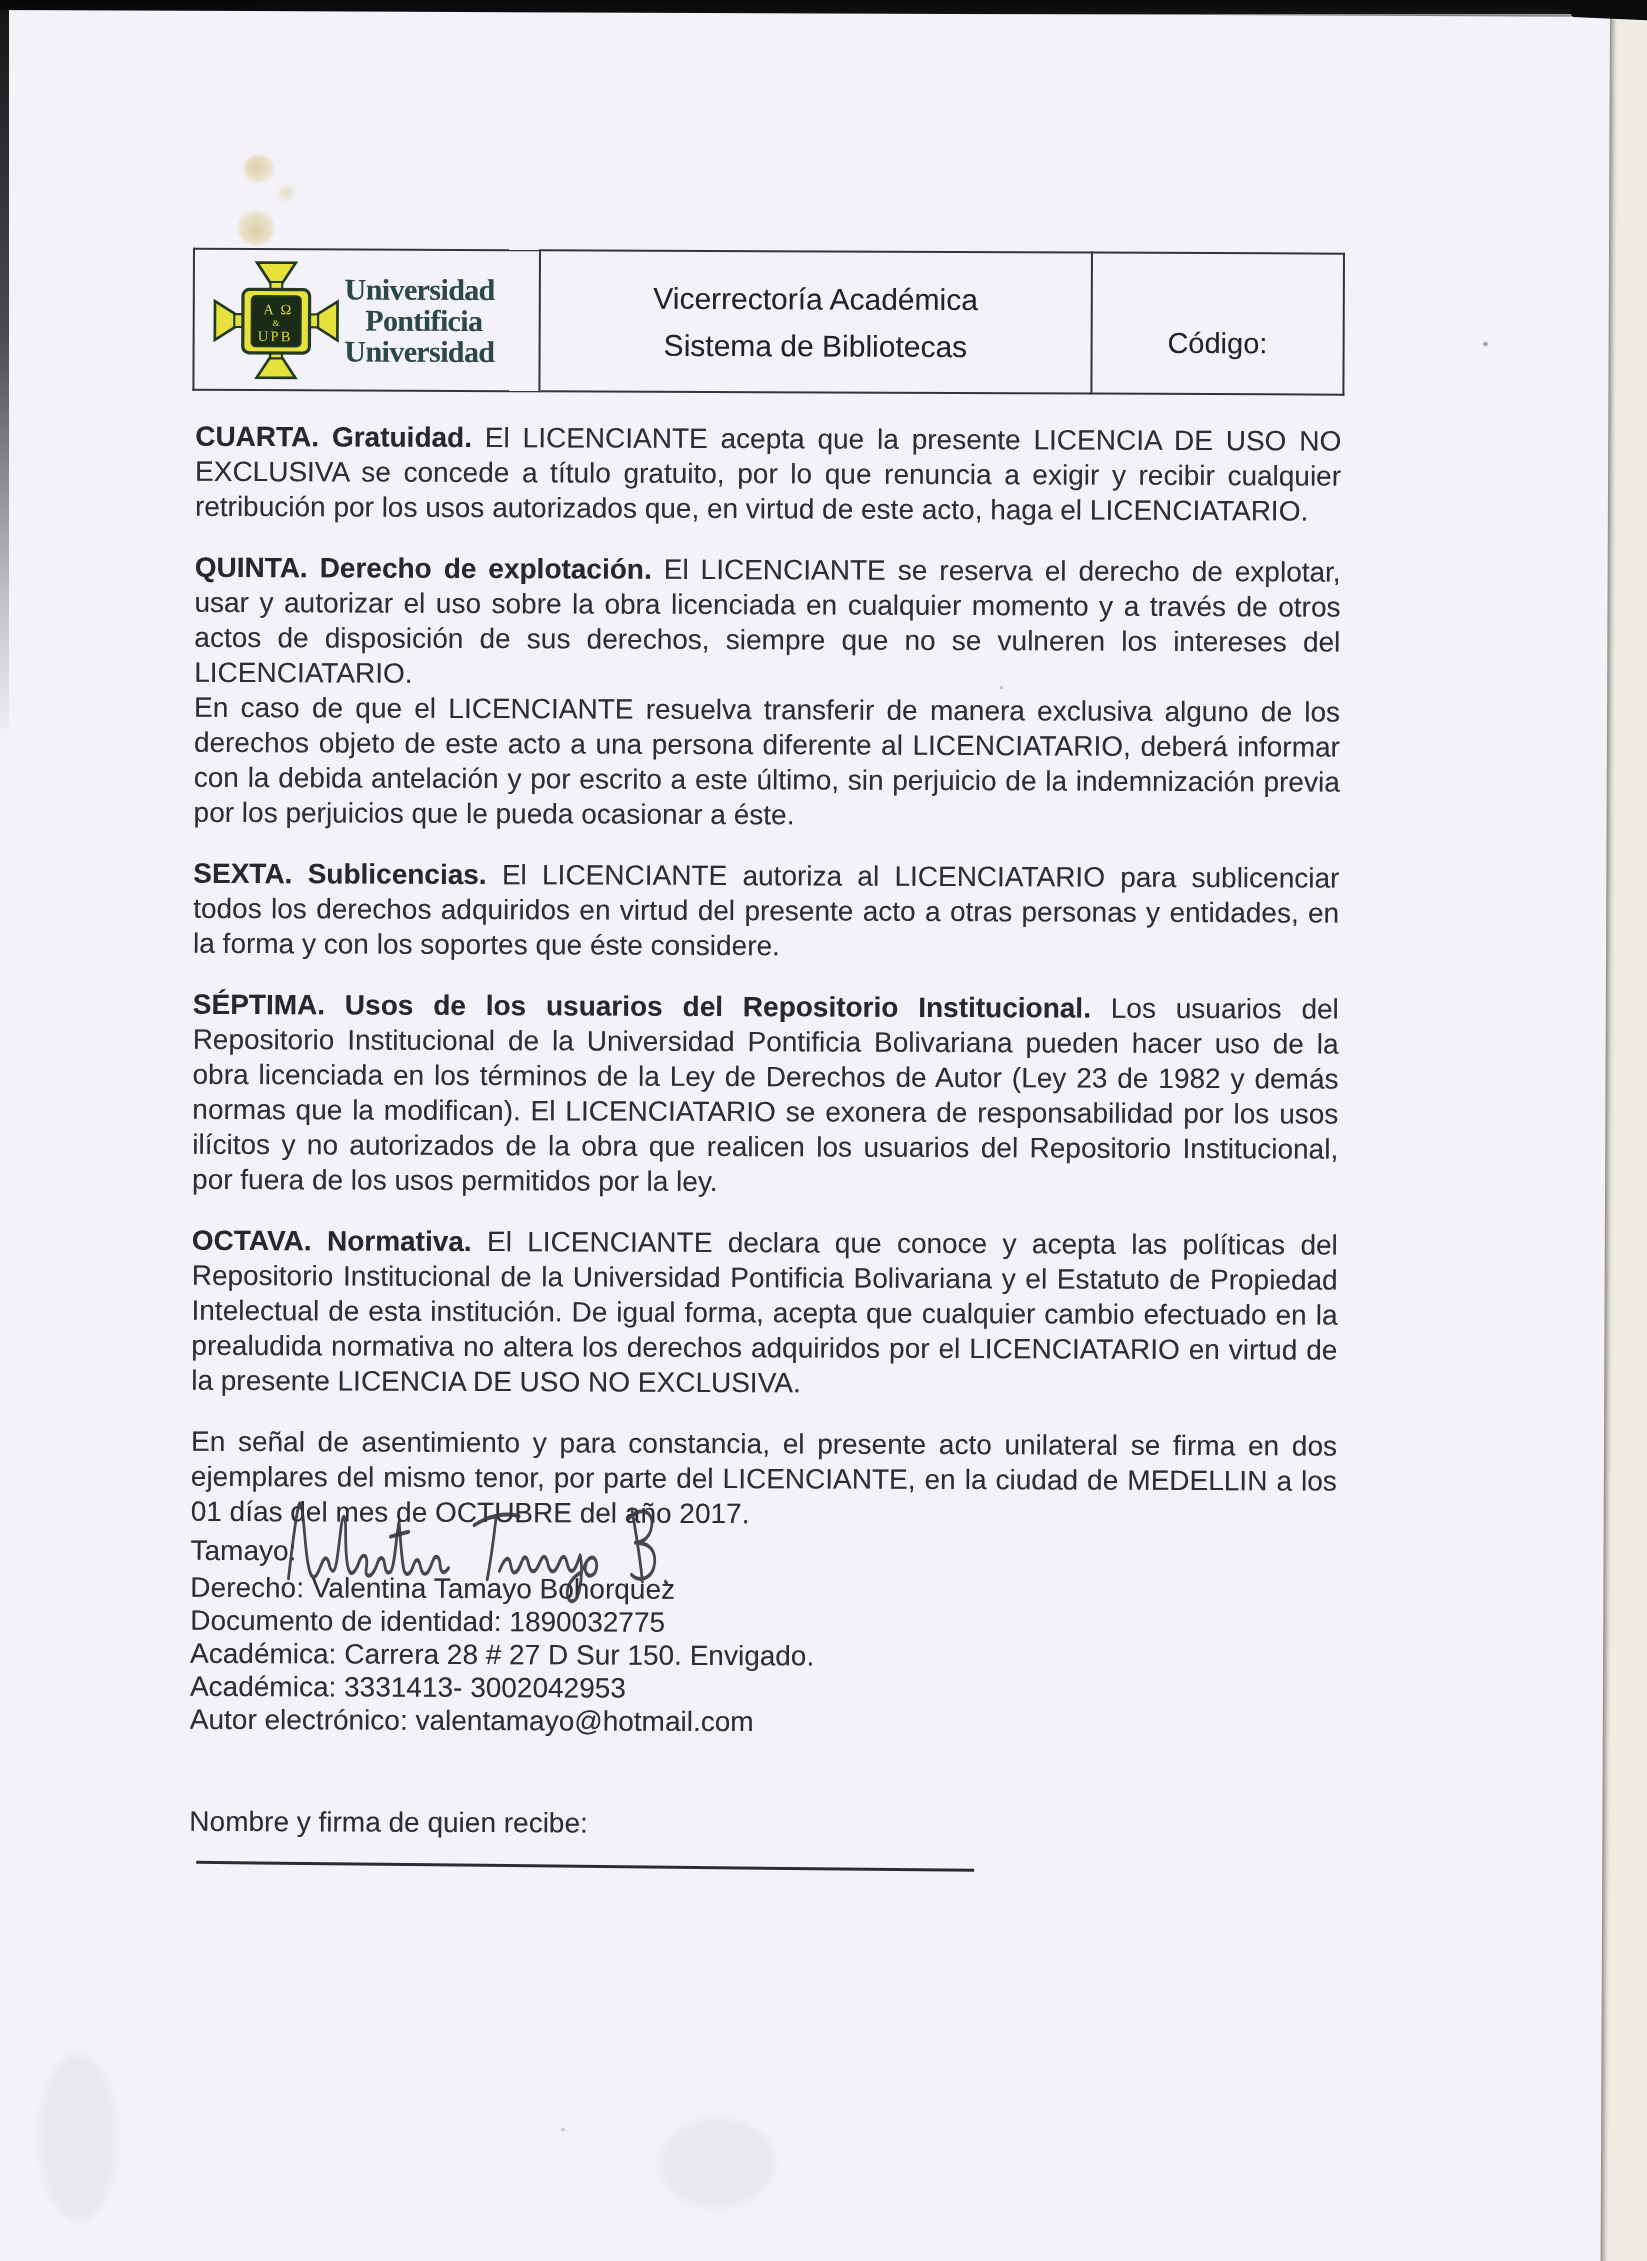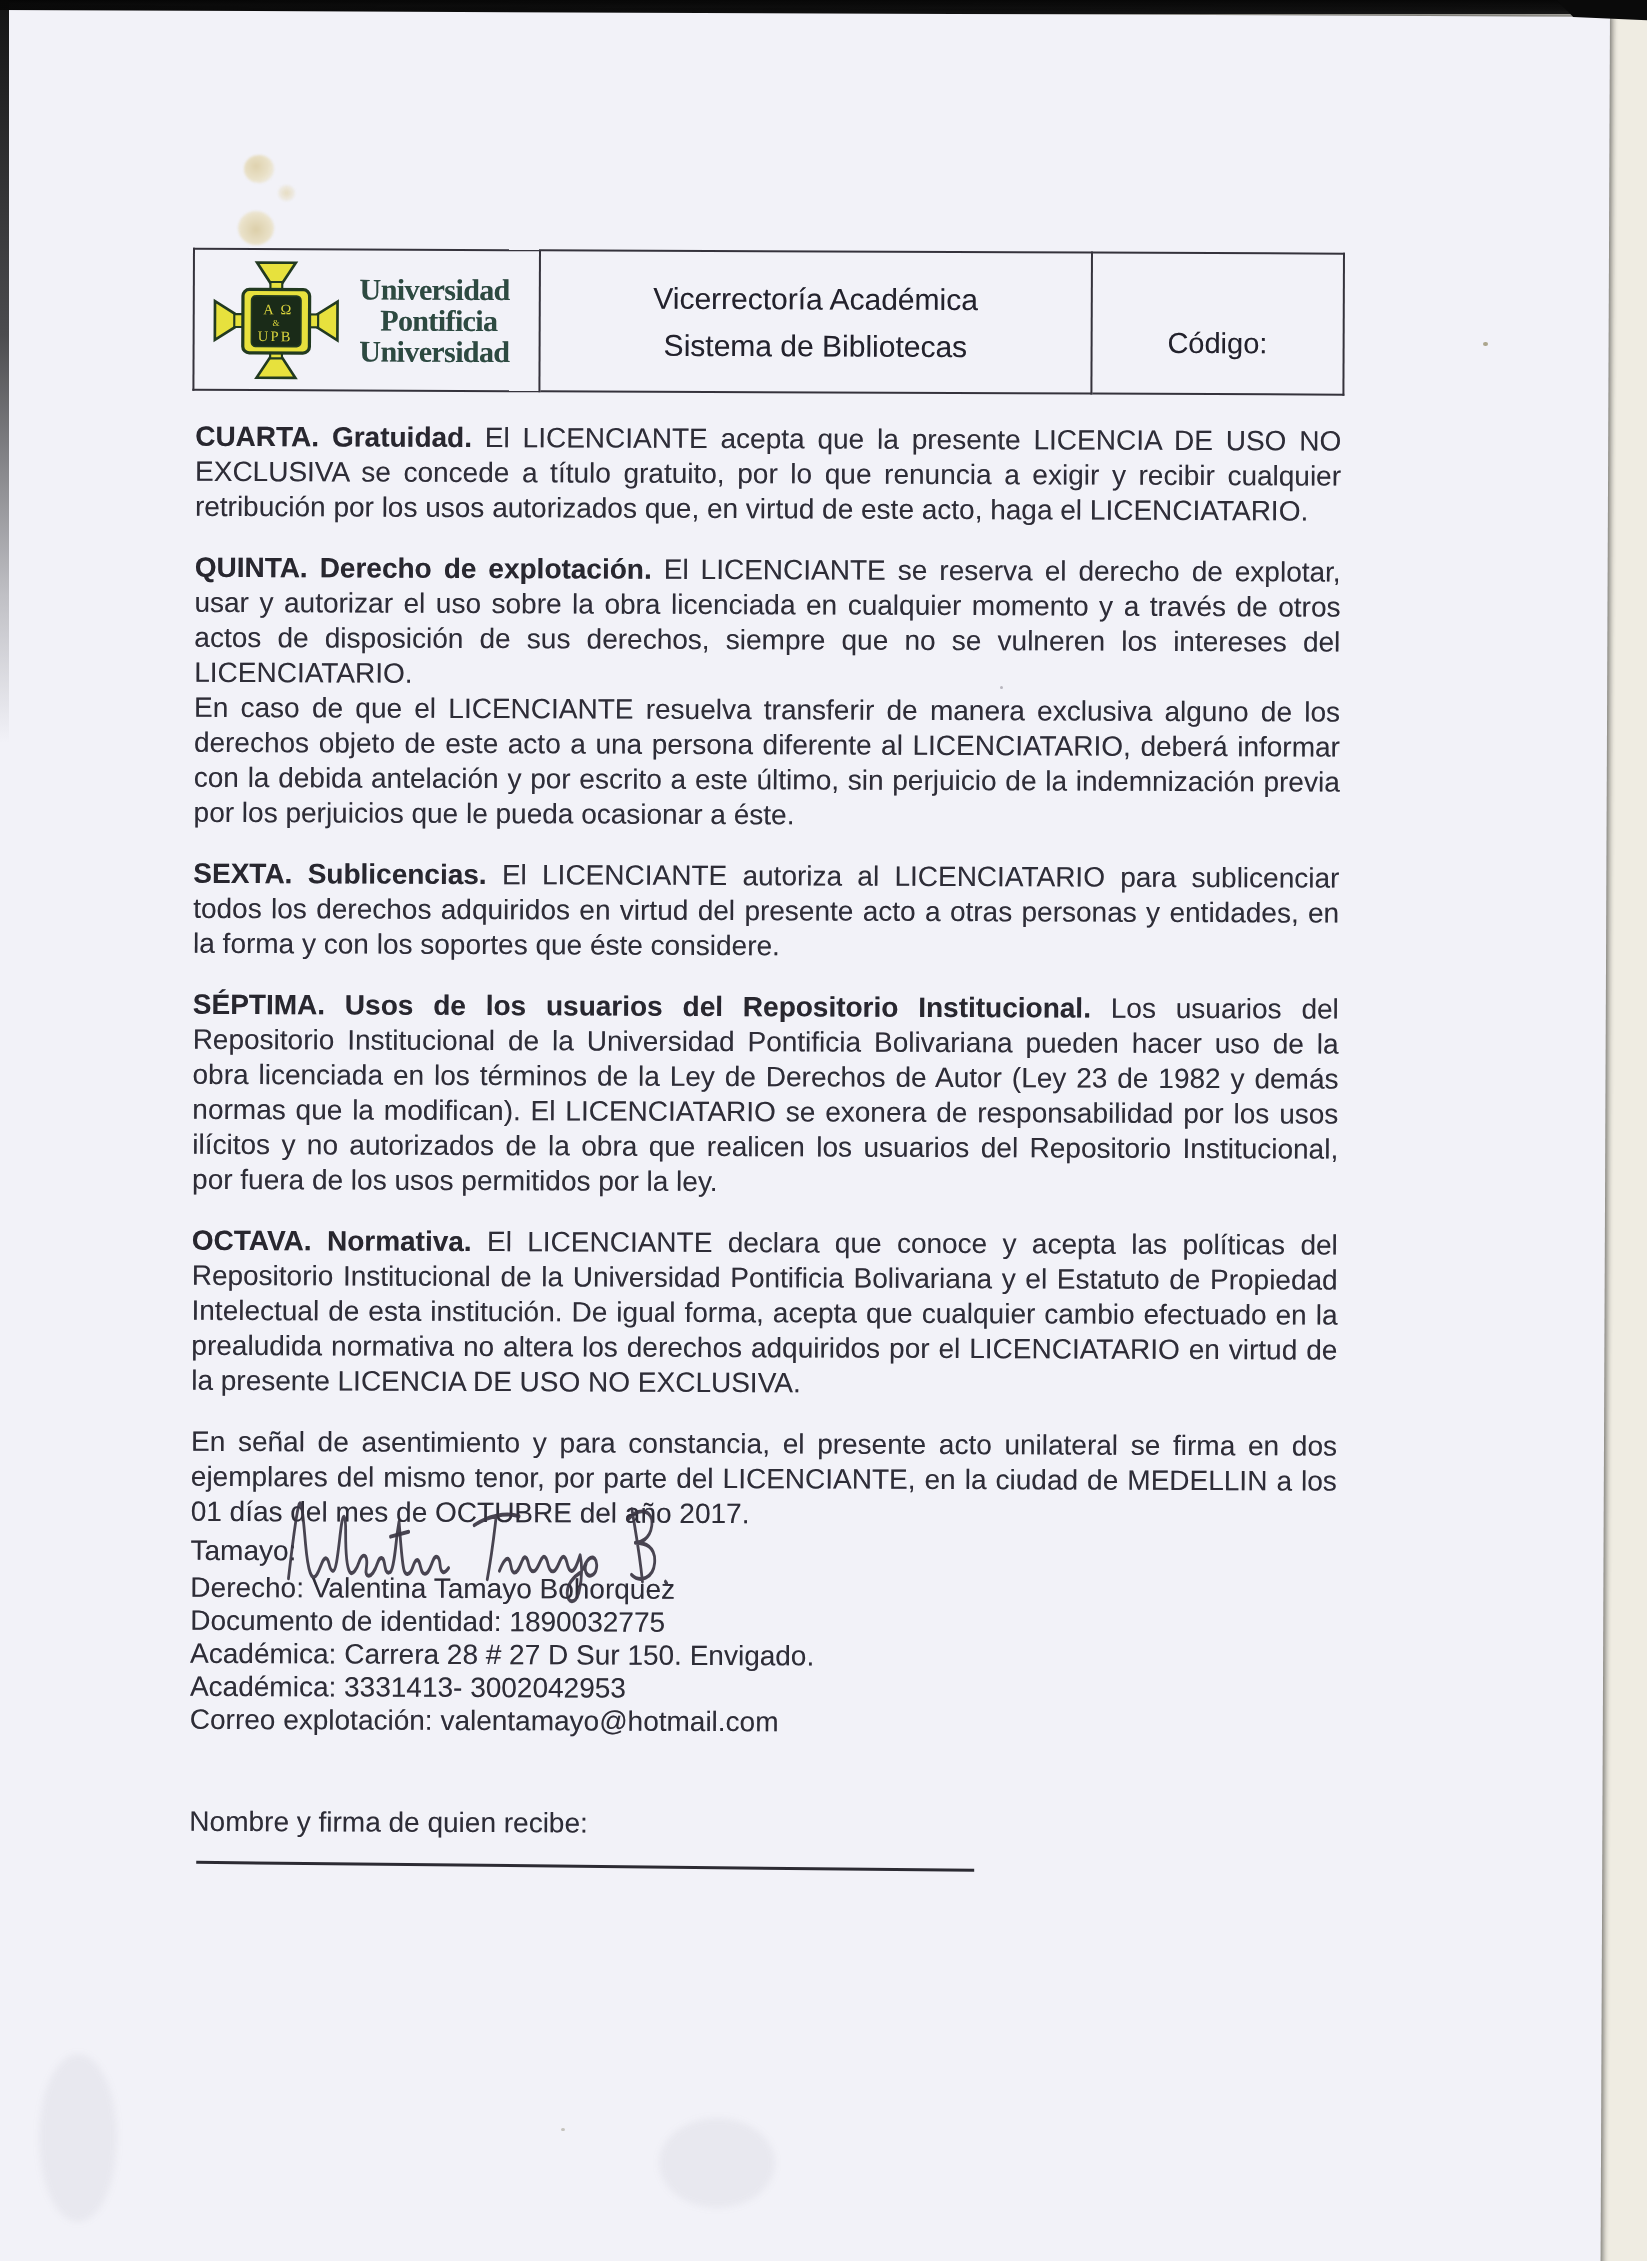--- a/index.html
+++ b/index.html
@@ -43,21 +43,21 @@
     width:1145px;height:143px;border-collapse:collapse;table-layout:fixed;
     margin-left:-3.2px;
   }
   table.hdr td{border:2.6px solid #35333c;padding:0;vertical-align:middle;}
   td.cell-logo{width:344px;}
   td.cell-title{width:550px;}
   td.cell-code{width:250px;vertical-align:top;}
   .logo-wrap{display:flex;align-items:center;padding-left:17px;}
   .uni-name{
     font-family:"Liberation Serif", serif;font-weight:bold;
-    font-size:30px;line-height:31px;color:#2d4a41;margin-left:19px;
+    font-size:30px;line-height:31px;color:#2d4a41;margin-left:4px;
     letter-spacing:-0.6px;
   }
   .uni-name .l2{padding-left:20.7px;font-family:Liberation Serif, serif;}
   .hdr-title{
     text-align:center;font-size:30px;line-height:47px;color:#23222c;
   }
   .code-cell-inner{padding-top:39px;text-align:center;font-size:29px;color:#23222c;}
   
   .clause{
     font-size:28px;line-height:35px;text-align:justify;
@@ -167,21 +167,21 @@
           <path d="M10,100 C16,62 22,22 27,12 C31,4 34,28 38,60 C42,90 48,106 57,95 C64,86 66,75 72,76 C78,77 76,90 83,91 C90,92 93,56 97,36 C100,21 104,24 104,44 C104,66 105,85 111,92 C116,97 123,88 127,79 C131,71 138,70 139,79 C140,87 135,93 140,96 C146,99 153,90 157,81 C160,74 166,73 168,81 C170,89 171,95 178,92 C183,89 186,68 189,46 L192,32 C194,47 196,74 200,88 C203,98 211,95 215,86 C219,77 223,75 226,81 C229,87 229,94 235,94 C242,94 245,83 249,77 C253,71 259,73 260,83 C261,93 267,95 274,87"></path>
           <path d="M178,50 L208,44"></path>
           <path d="M316,36 C338,25 368,20 390,25 M352,27 C348,54 342,84 338,100 M358,90 C364,79 370,73 374,77 C378,81 376,91 382,92 C389,93 392,83 396,77 C399,72 403,73 405,79 C407,86 410,92 416,90 C421,88 424,79 428,75 C431,71 435,73 437,79 C439,86 442,92 448,90 C454,88 456,79 460,75 C463,71 467,73 469,79 C471,86 474,92 480,89 C485,86 488,77 491,71 C494,81 495,98 489,116 C483,130 471,128 470,117 C469,107 479,97 493,91 M497,87 C501,77 509,71 515,75 C521,80 519,93 510,95 C502,97 497,89 501,81"></path>
           <path d="M576,16 C586,56 592,88 594,102 M570,28 C590,12 612,18 609,36 C606,52 590,56 582,56 C598,56 616,60 614,80 C612,98 590,104 576,94 M632,102 L634,104"></path>
         </svg>
       </div>
       <div><span>Derecho:</span> <span>Valentina Tamayo Bohorquez</span></div>
       <div><span>Documento de identidad:</span> <span>1890032775</span></div>
       <div><span>Académica:</span> <span>Carrera 28 # 27 D Sur 150. Envigado.</span></div>
       <div><span>Académica:</span> <span>3331413- 3002042953</span></div>
-      <div><span>Correo explotación:</span> <span>valentamayo@hotmail.com</span></div>
+      <div><span>Autor electrónico:</span> <span>valentamayo@hotmail.com</span></div>
     </div>
 
     <div class="receiver">
       <span>Nombre y firma de quien recibe:</span><span class="blank"></span>
     </div>
 
   </div>
 </div>
 
 <div class="scan-left-sliver"></div>

